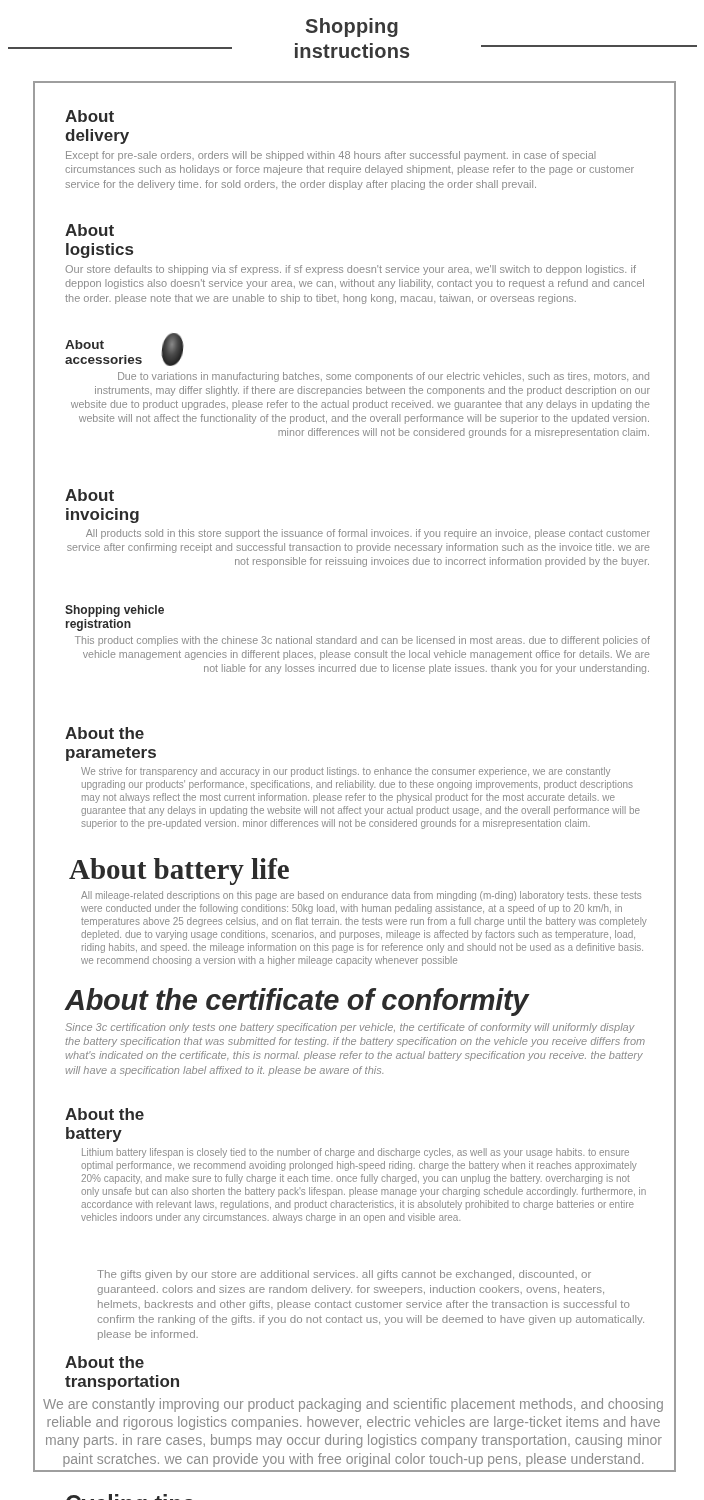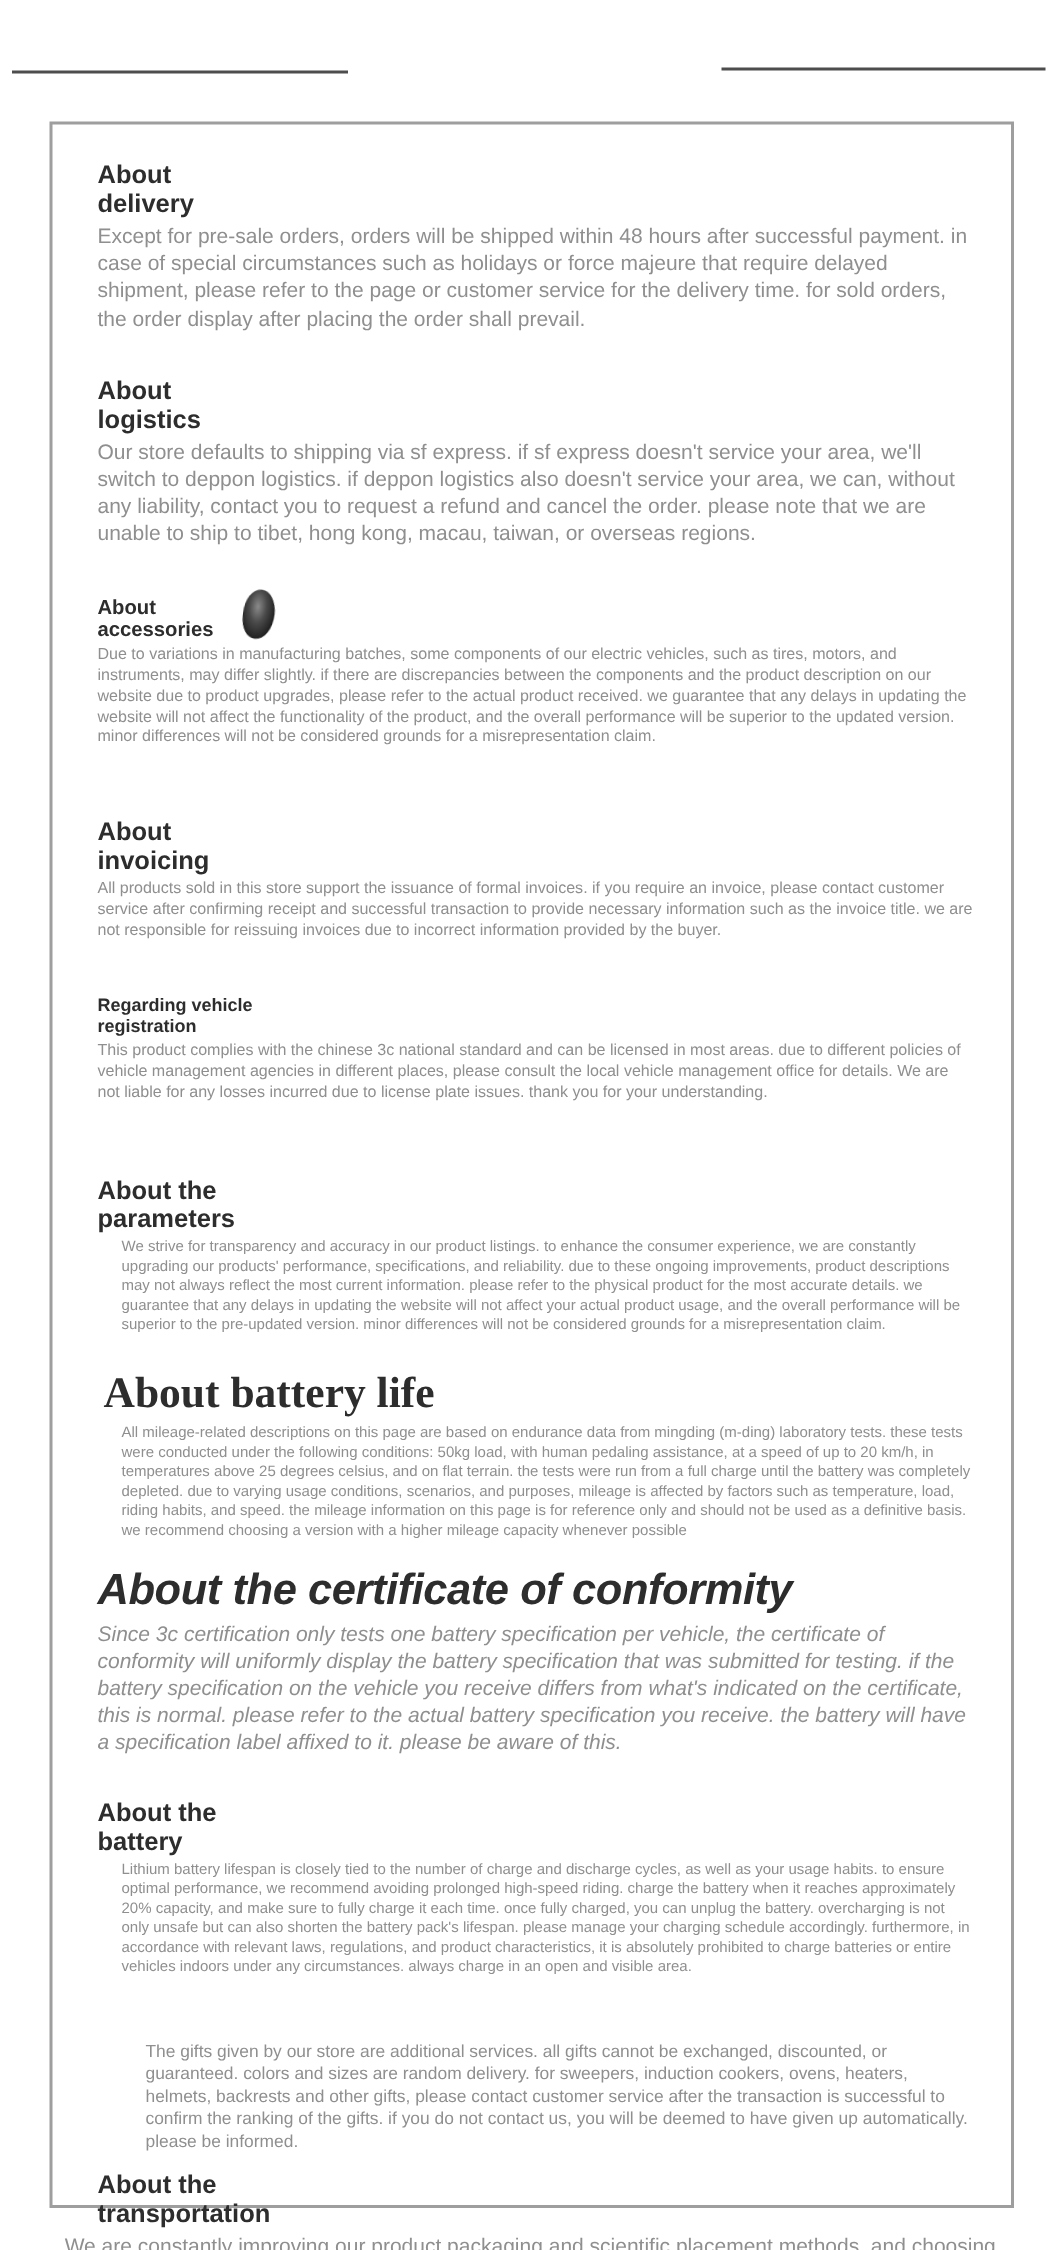--- a/index.html
+++ b/index.html
@@ -34,22 +34,22 @@
   }
   .sec-body { color:#8f8f8f; line-height:1.3; }
 
   .h-md  { font-size:17px; }
   .h-sm  { font-size:13.5px; }
   .h-xs  { font-size:12px; }
   .h-lg  { font-size:23px;   line-height:1.1; }
   .h-xl  { font-size:29px;   line-height:1.1; padding-left:4px;font-family:Liberation Serif, serif; }
   .h-xxl { font-size:29px;   line-height:1.1; letter-spacing:-0.3px; }
 
-  .b-11  { font-size:14px; }
-  .b-105 { font-size:10.7px; }
+  .b-11  { font-size:11px; }
+  .b-105 { font-size:10.7px;text-align:right; }
   .b-10  { font-size:10px;margin-left:16px; }
   .b-115 { font-size:11.6px;margin-left:32px; }
   .b-12c { font-size:14px; text-align:center; margin-left:-22px; margin-right:-14px; line-height:1.32; }
 
   .mt-s1  { margin-top:6px;  }
   .mt-s2  { margin-top:30px; }
   .mt-s3  { margin-top:32px; }
   .mt-s4  { margin-top:46px; }
   .mt-s5  { margin-top:36px; }
   .mt-s6  { margin-top:48px; }
@@ -66,20 +66,22 @@
     border-radius:52% 48% 55% 45%;
     background:radial-gradient(ellipse at 45% 35%, #8a8a8a 0%, #4a4a4a 35%, #1c1c1c 75%);
     transform:rotate(6deg); filter:blur(0.4px);
   }
 </style>
 </head>
 <body>
 
 <div class="header">
   <div class="rule rule-left"></div>
+  <div class="page-title">Shopping
+instructions</div>
   <div class="rule rule-right"></div>
 </div>
 
 <div class="box">
 
   <div class="section mt-s1">
     <div class="sec-heading h-md">About
 delivery</div>
     <div class="sec-body b-11">Except for pre-sale orders, orders will be shipped within 48 hours after successful payment. in case of special circumstances such as holidays or force majeure that require delayed shipment, please refer to the page or customer service for the delivery time. for sold orders, the order display after placing the order shall prevail.</div>
   </div>
@@ -97,21 +99,21 @@
     <div class="sec-body b-105">Due to variations in manufacturing batches, some components of our electric vehicles, such as tires, motors, and instruments, may differ slightly. if there are discrepancies between the components and the product description on our website due to product upgrades, please refer to the actual product received. we guarantee that any delays in updating the website will not affect the functionality of the product, and the overall performance will be superior to the updated version. minor differences will not be considered grounds for a misrepresentation claim.</div>
   </div>
 
   <div class="section mt-s4">
     <div class="sec-heading h-md">About
 invoicing</div>
     <div class="sec-body b-105">All products sold in this store support the issuance of formal invoices. if you require an invoice, please contact customer service after confirming receipt and successful transaction to provide necessary information such as the invoice title. we are not responsible for reissuing invoices due to incorrect information provided by the buyer.</div>
   </div>
 
   <div class="section mt-s5">
-    <div class="sec-heading h-xs">Regarding vehicle
+    <div class="sec-heading h-xs">Shopping vehicle
 registration</div>
     <div class="sec-body b-105">This product complies with the chinese 3c national standard and can be licensed in most areas. due to different policies of vehicle management agencies in different places, please consult the local vehicle management office for details. We are not liable for any losses incurred due to license plate issues. thank you for your understanding.</div>
   </div>
 
   <div class="section mt-s6">
     <div class="sec-heading h-md">About the
 parameters</div>
     <div class="sec-body b-10">We strive for transparency and accuracy in our product listings. to enhance the consumer experience, we are constantly upgrading our products' performance, specifications, and reliability. due to these ongoing improvements, product descriptions may not always reflect the most current information. please refer to the physical product for the most accurate details. we guarantee that any delays in updating the website will not affect your actual product usage, and the overall performance will be superior to the pre-updated version. minor differences will not be considered grounds for a misrepresentation claim.</div>
   </div>
 

